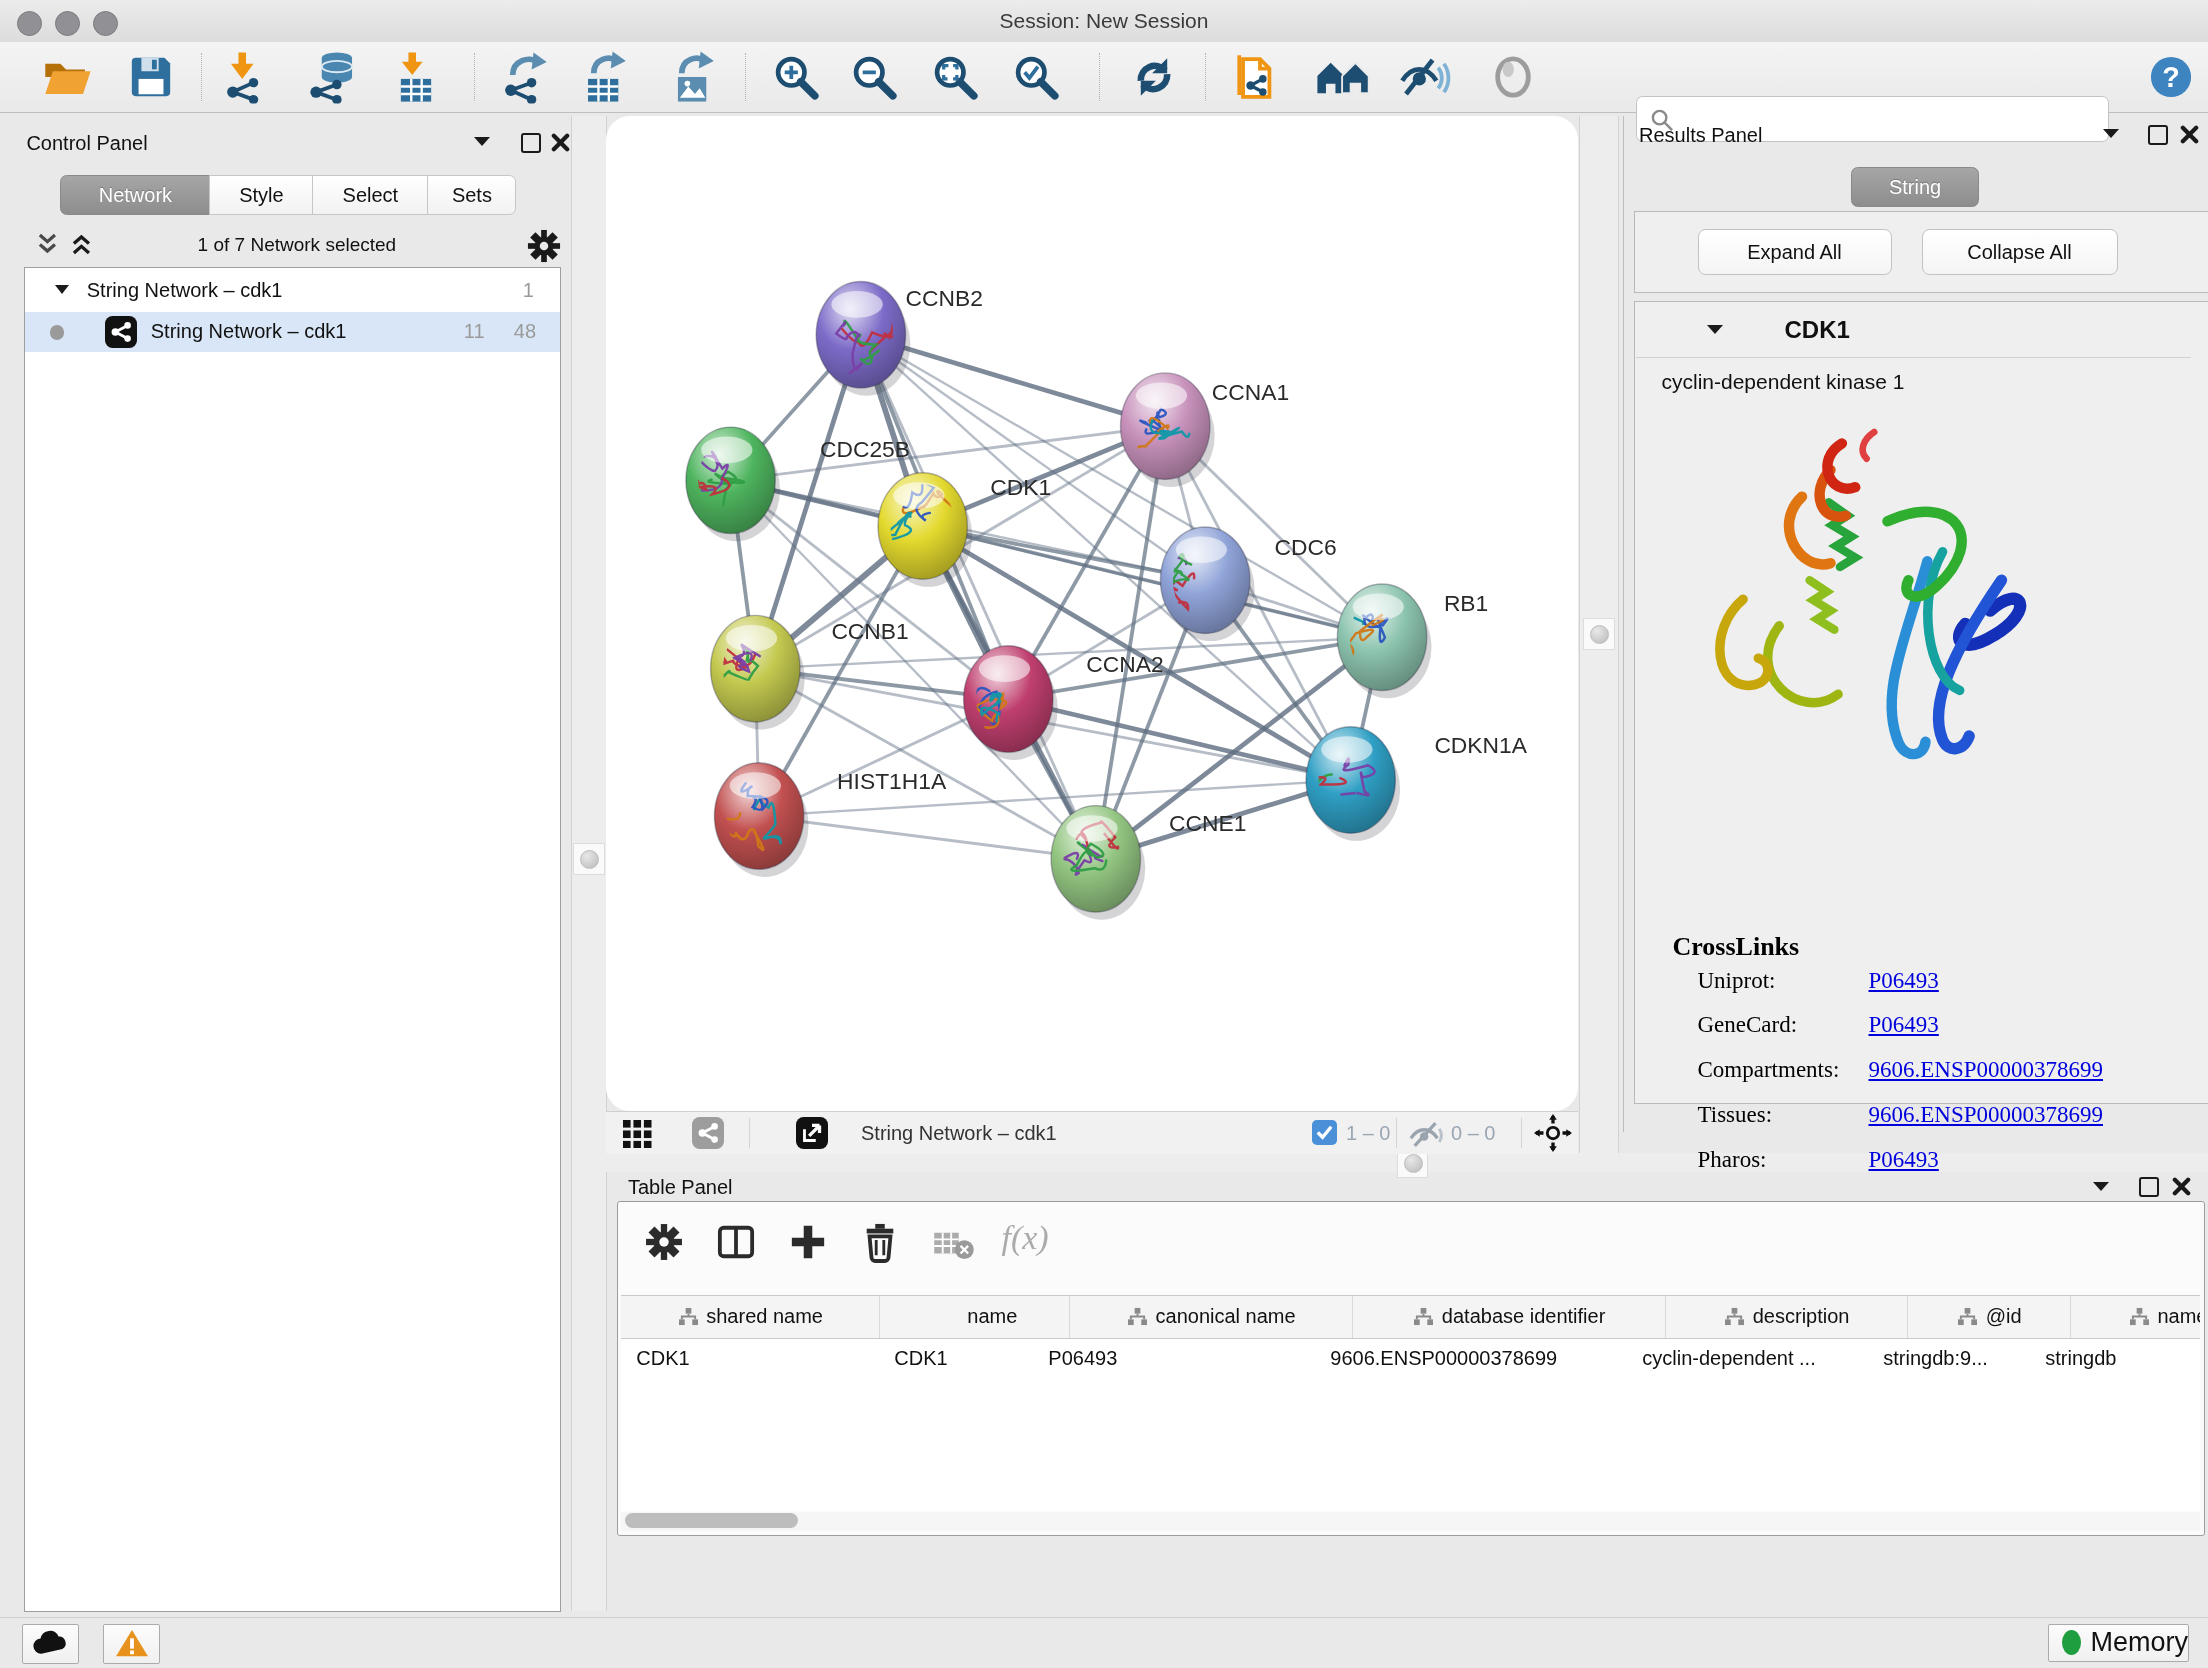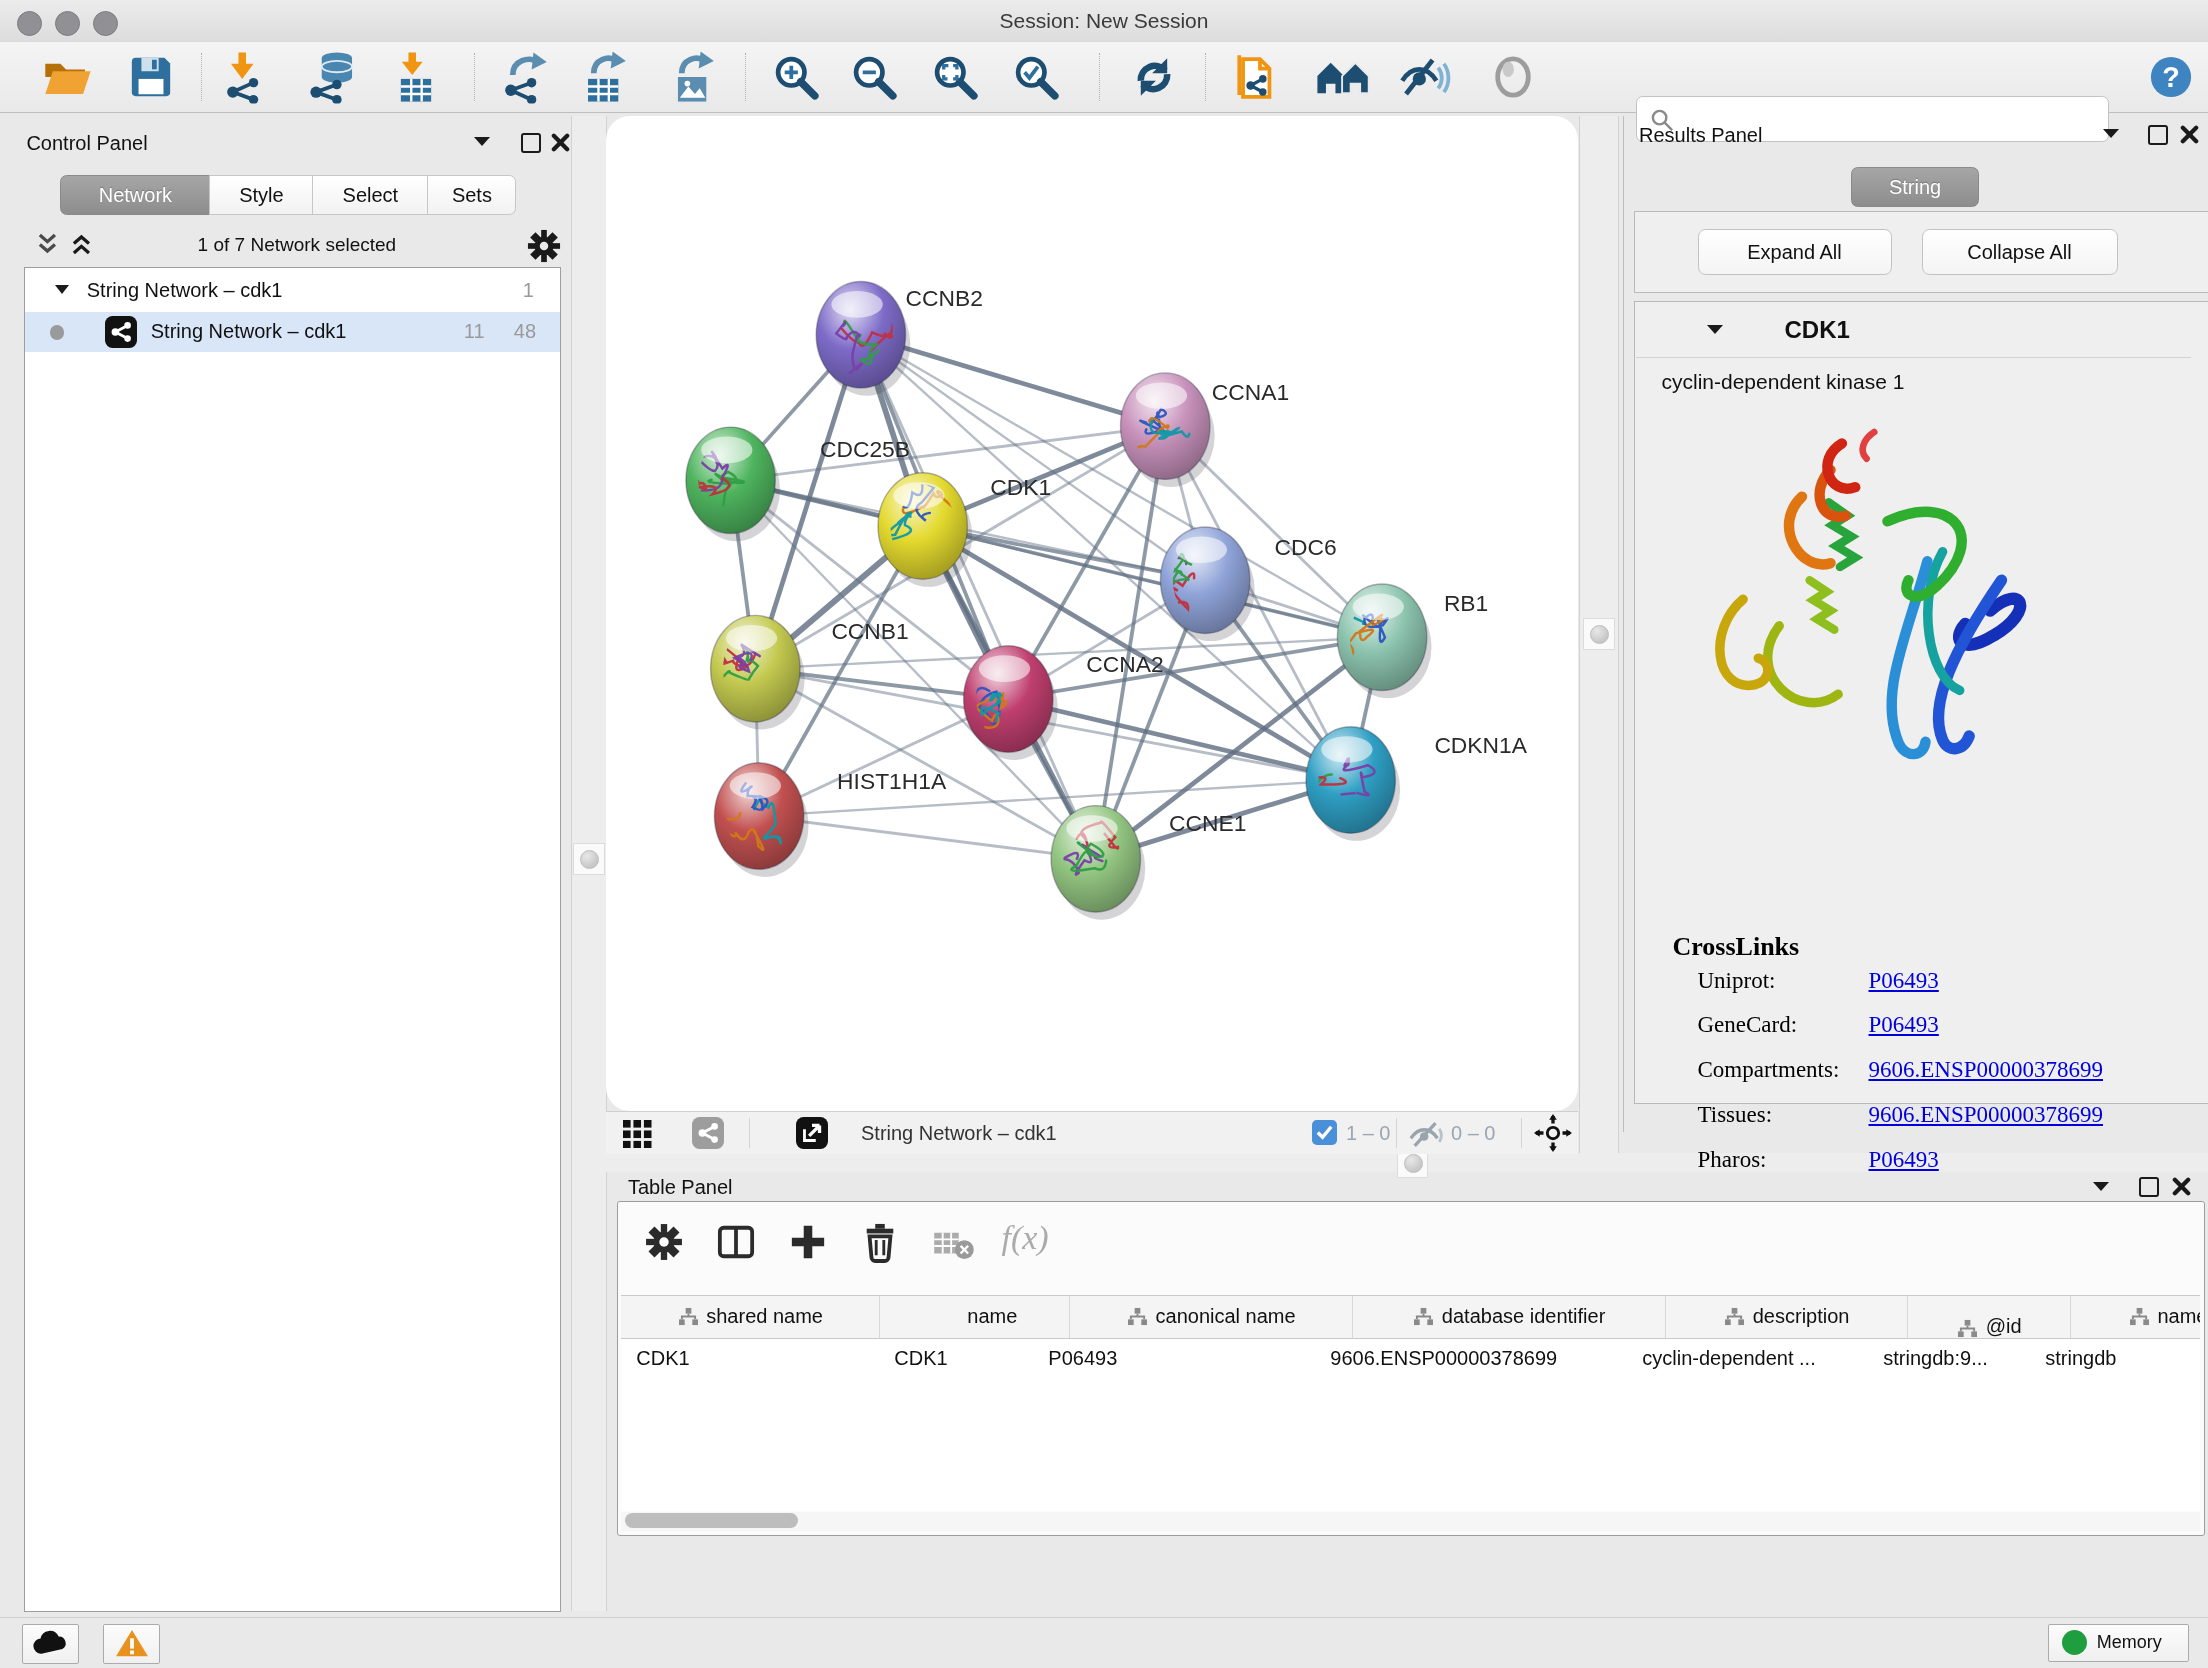--- a/index.html
+++ b/index.html
@@ -92,21 +92,21 @@
   .td{flex:none;font-size:20px;color:#111;line-height:40px;padding-left:15px;box-sizing:border-box;
       white-space:nowrap;overflow:hidden;}
   #tp-hscroll{position:absolute;left:3.8px;top:310px;width:1579px;height:19px;background:#f6f6f6;}
   #tp-thumb{position:absolute;left:3.8px;top:1.9px;width:173px;height:15px;background:#bdbdbd;border-radius:7.6px;}
 
   
   #statusbar{left:0;top:1617px;width:2208px;height:51px;background:#e9e9e9;border-top:1px solid #cfcfcf;}
   .sb-btn{position:absolute;top:5.7px;height:38px;background:linear-gradient(#fcfcfc,#f0f0f0);
           border:1px solid #ababab;border-radius:1.9px;}
   #memory-btn{left:2048px;width:141px;display:flex;align-items:center;gap:9.5px;padding-left:13.3px;
-              box-sizing:border-box;font-size:18px;color:#111;}
+              box-sizing:border-box;font-size:27px;color:#111;}
   #mem-dot{width:25px;height:25px;border-radius:50%;background:#1f9e3f;}
   svg{display:block;}
   text{font-family:"Liberation Sans",sans-serif;}
 </style>
 </head>
 <body>
 
 <div id="window">
 
   <div id="titlebar" class="abs">
@@ -802,21 +802,21 @@
             </div>
             <div class="th" style="width: 241px;">
               <svg width="21" height="19" viewBox="0 0 22 20">
                 <rect x="8" y="1" width="6" height="6" fill="#8a8a8a"></rect>
                 <rect x="1" y="13" width="6" height="6" fill="#8a8a8a"></rect>
                 <rect x="15" y="13" width="6" height="6" fill="#8a8a8a"></rect>
                 <path d="M11 7 v3 M4 13 v-3 h14 v3" stroke="#8a8a8a" stroke-width="2" fill="none"></path>
               </svg>
               <span>description</span>
             </div>
-            <div class="th" style="width: 162px; align-items: flex-end;">
+            <div class="th" style="width: 162px;">
               <svg width="21" height="19" viewBox="0 0 22 20">
                 <rect x="8" y="1" width="6" height="6" fill="#8a8a8a"></rect>
                 <rect x="1" y="13" width="6" height="6" fill="#8a8a8a"></rect>
                 <rect x="15" y="13" width="6" height="6" fill="#8a8a8a"></rect>
                 <path d="M11 7 v3 M4 13 v-3 h14 v3" stroke="#8a8a8a" stroke-width="2" fill="none"></path>
               </svg>
               <span>@id</span>
             </div>
             <div class="th" style="width: 247px;">
               <svg width="21" height="19" viewBox="0 0 22 20">

